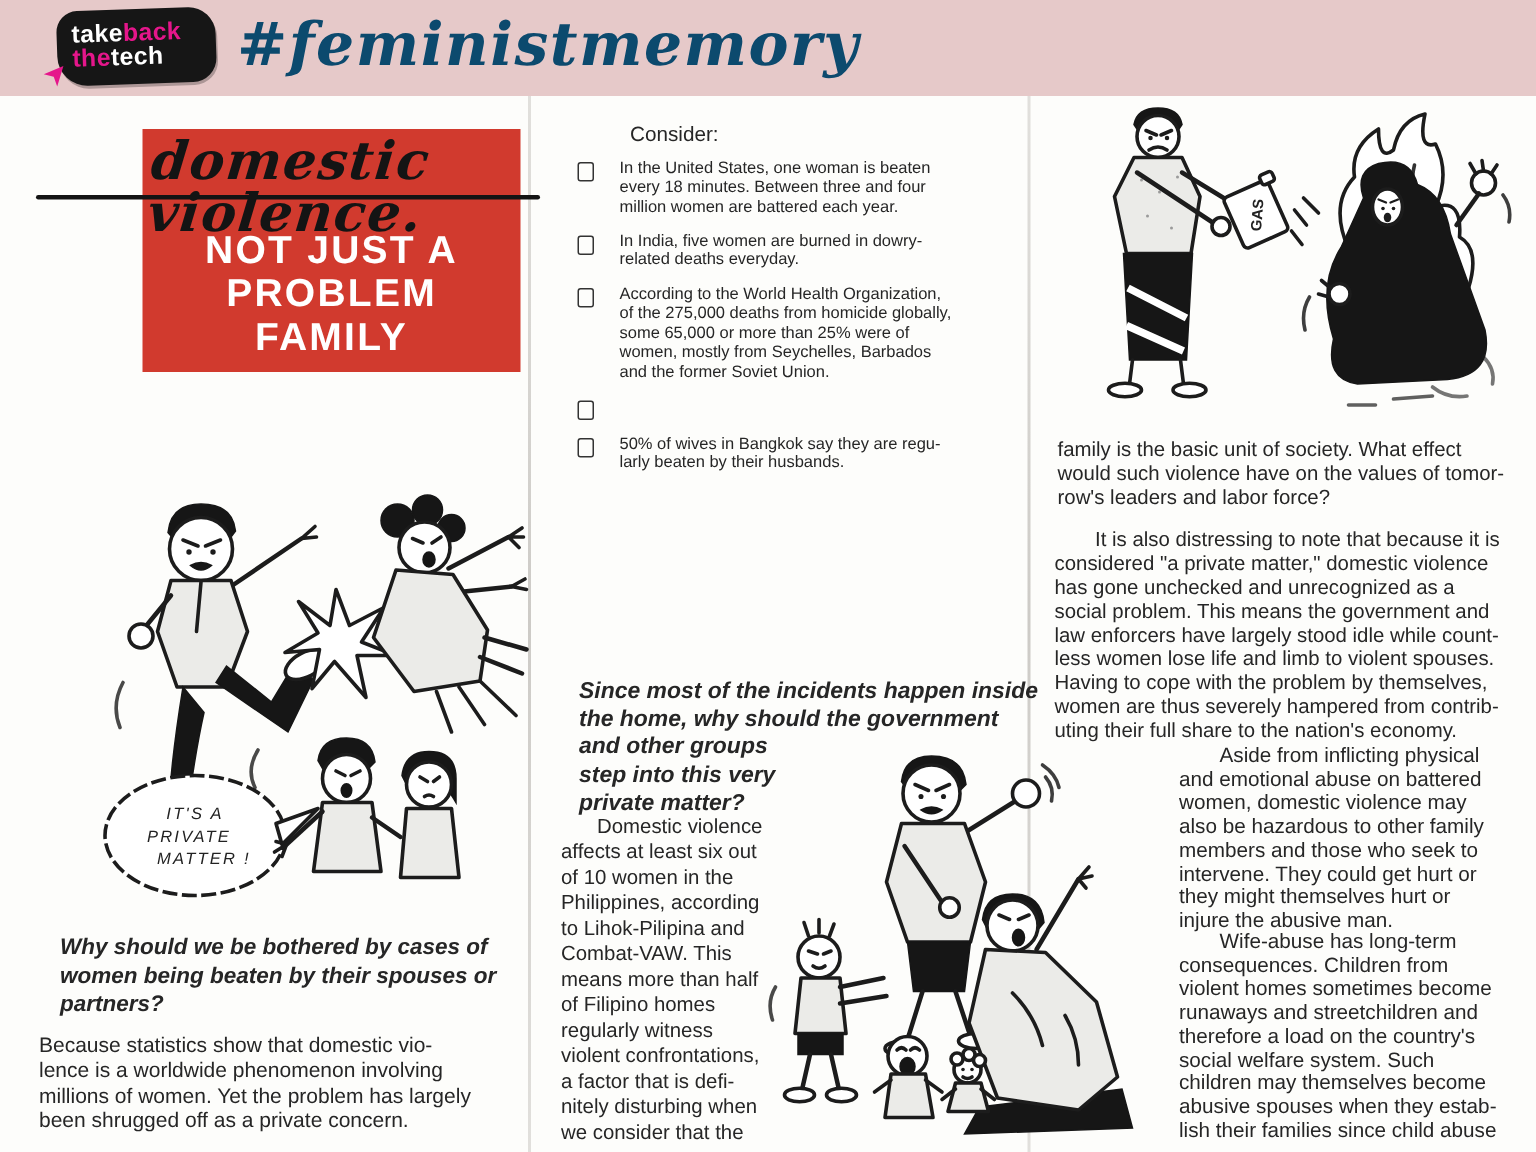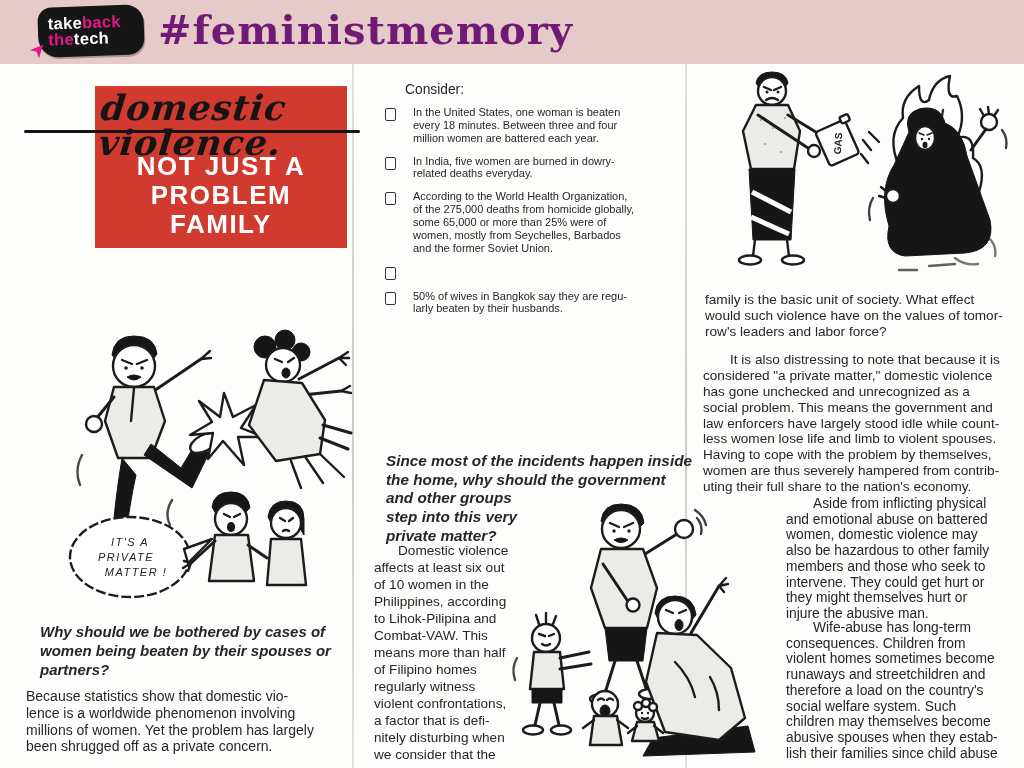--- a/index.html
+++ b/index.html
@@ -11,21 +11,21 @@
   .logo{position:absolute;left:38px;top:6px;width:106px;height:50px;background:#161616;
         border-radius:14px 18px 16px 20px;transform:rotate(-2deg);
         box-shadow:1px 2px 0 rgba(0,0,0,.25);display:flex;flex-direction:column;
         justify-content:center;padding:2px 0 4px 10px;box-sizing:border-box;line-height:1;}
   .logo .row{font-weight:bold;font-size:16.5px;letter-spacing:.3px;}
   .logo .w{color:#fff;}
   .logo .p{color:#e5168b;}
   .logo-arrow{position:absolute;left:30px;top:40px;font-size:19px;color:#e5168b;
         transform:rotate(-48deg);line-height:1;}
   .hashtag{position:absolute;left:158px;top:6px;font-family:"DejaVu Serif", serif;
-        font-weight:bold;font-size:40px;color:#701a75;letter-spacing:1px;}
+        font-style:italic;font-weight:bold;font-size:40px;color:#0c4a6e;letter-spacing:1px;}
 
   
   .fold{position:absolute;top:64px;width:2px;height:704px;
         background:linear-gradient(180deg,#d8d6d2,#bdbab5,#d8d6d2);opacity:.75;}
 
   
   .para{position:absolute;font-size:13.6px;line-height:1.17;white-space:pre-line;}
   .ind{text-indent:27px;}
   .q{font-weight:bold;font-style:italic;}
 
@@ -38,21 +38,21 @@
         border-radius:2px;}
   .script-text{position:absolute;left:0;top:0;width:336px;text-align:center;
         font-family:"DejaVu Serif", serif;font-style:italic;font-weight:bold;font-size:35px;
         color:#141414;transform:skewX(-6deg);letter-spacing:1px;line-height:1;}
 
   .left-q{left:40px;top:622px;width:315px;font-size:15px;line-height:1.28;}
   .left-p{left:26px;top:688px;width:325px;font-size:14px;line-height:1.2;}
 
   
   .mid-block{position:absolute;left:385px;top:82px;width:296px;}
-  .consider{font-size:13.8px;margin:0 0 9px 20px;}
+  .consider{font-size:13.8px;margin:0 0 9px 35px;}
   .blist{list-style:none;margin:0;padding:0;}
   .blist li{display:flex;gap:17px;margin-bottom:10px;font-size:11px;line-height:1.17;
         white-space:pre-line;}
   .cb{flex:0 0 auto;width:9px;height:11px;border:1.6px solid #333;border-radius:2px;
         margin-top:2px;}
   .note{margin:2px 0 0 0;font-size:13.4px;line-height:1.18;white-space:pre-line;
         text-indent:27px;}
   .mid-q{left:386px;top:452px;width:320px;font-size:15.3px;line-height:1.22;}
   .mid-p{left:374px;top:543px;width:162px;font-size:13.6px;line-height:1.25;text-indent:24px;}
 

